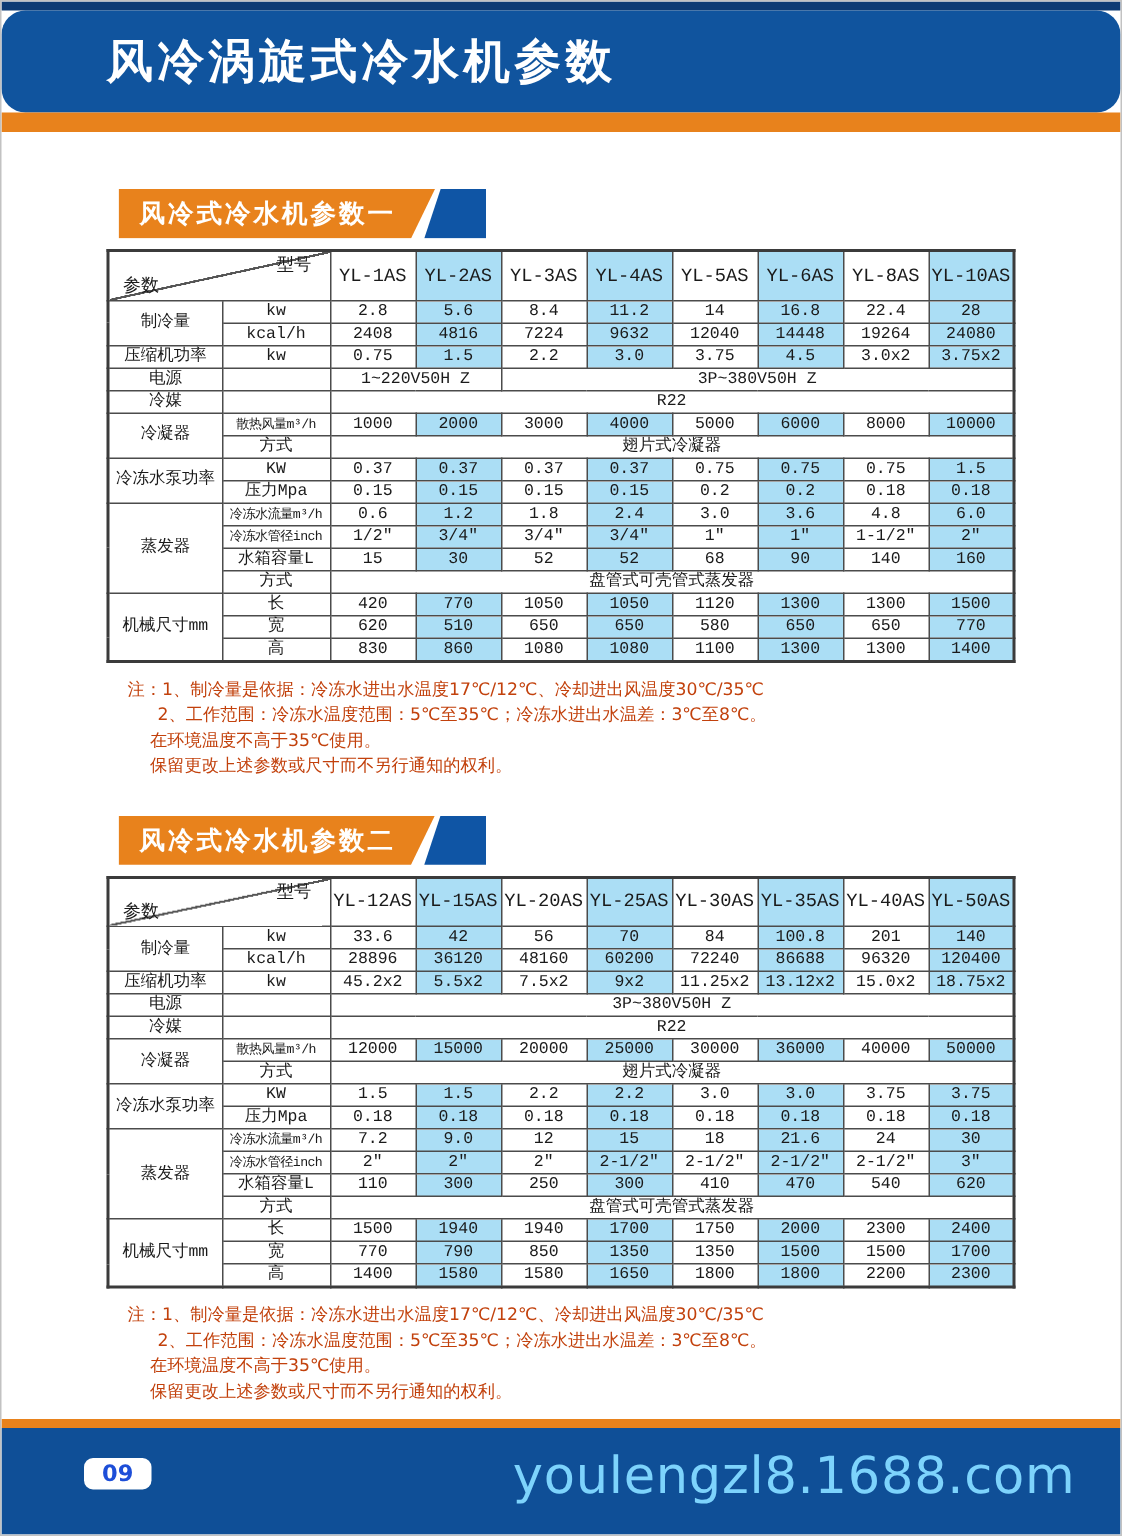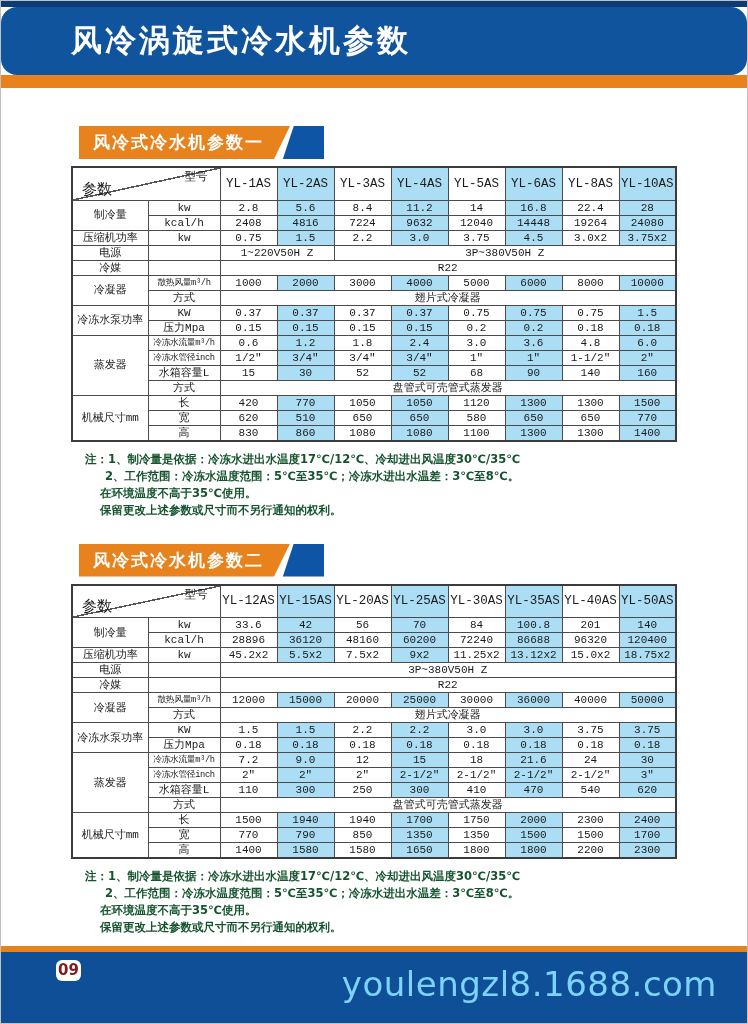--- a/index.html
+++ b/index.html
@@ -89,44 +89,44 @@
   .c-even { background: #ffffff; }
   .c-odd  { background: #abdef5; }
 
   th.corner {
     position: relative;
     background: #ffffff;
     background-image: linear-gradient(to bottom right,
       transparent 48.8%, #555 48.8%, #555 51.2%, transparent 51.2%);
   }
   .corner-top    { position: absolute; top: 1px; right: 12px; font-size: 11.5px; }
-  .corner-bottom { position: absolute; bottom: 1px; left: 9px; font-size: 15px; }
+  .corner-bottom { position: absolute; bottom: 1px; left: 9px; font-size: 12px; }
 
   
-  .notes { margin: 9px 0 0 14px; width: 600px; color: #14532d; font-weight: bold; }
+  .notes { margin: 9px 0 0 14px; width: 600px; color: #c2410c; }
   .notes p { font-size: 11.5px; line-height: 17px; white-space: nowrap; }
   .notes p.n2 { padding-left: 20px; }
   .notes p.n3, .notes p.n4 { padding-left: 15px; }
 
   
   .footer-orange {
     position: absolute; left: 0; right: 0; bottom: 71px;
     height: 6px; background: #e8821c;
   }
   .page-footer {
     position: absolute; left: 0; right: 0; bottom: 0;
     height: 71px; background: #0f4f97;
     display: flex; align-items: flex-start;
   }
   .page-badge {
-    margin: 8px 0 0 55px;
-    background: #ffffff; color: #7f1d1d;
+    margin: 20px 0 0 55px;
+    background: #ffffff; color: #1d4ed8;
     font-size: 15px; font-weight: 700;
     border-radius: 6px;
-    padding: 3px 2px;
+    padding: 3px 12px;
     line-height: 1;
   }
   .watermark {
     margin: 12px 30px 0 auto;
     color: #7dd3fc;
     font-size: 34px;
     letter-spacing: 0.5px;
   }
 </style>
 </head>

